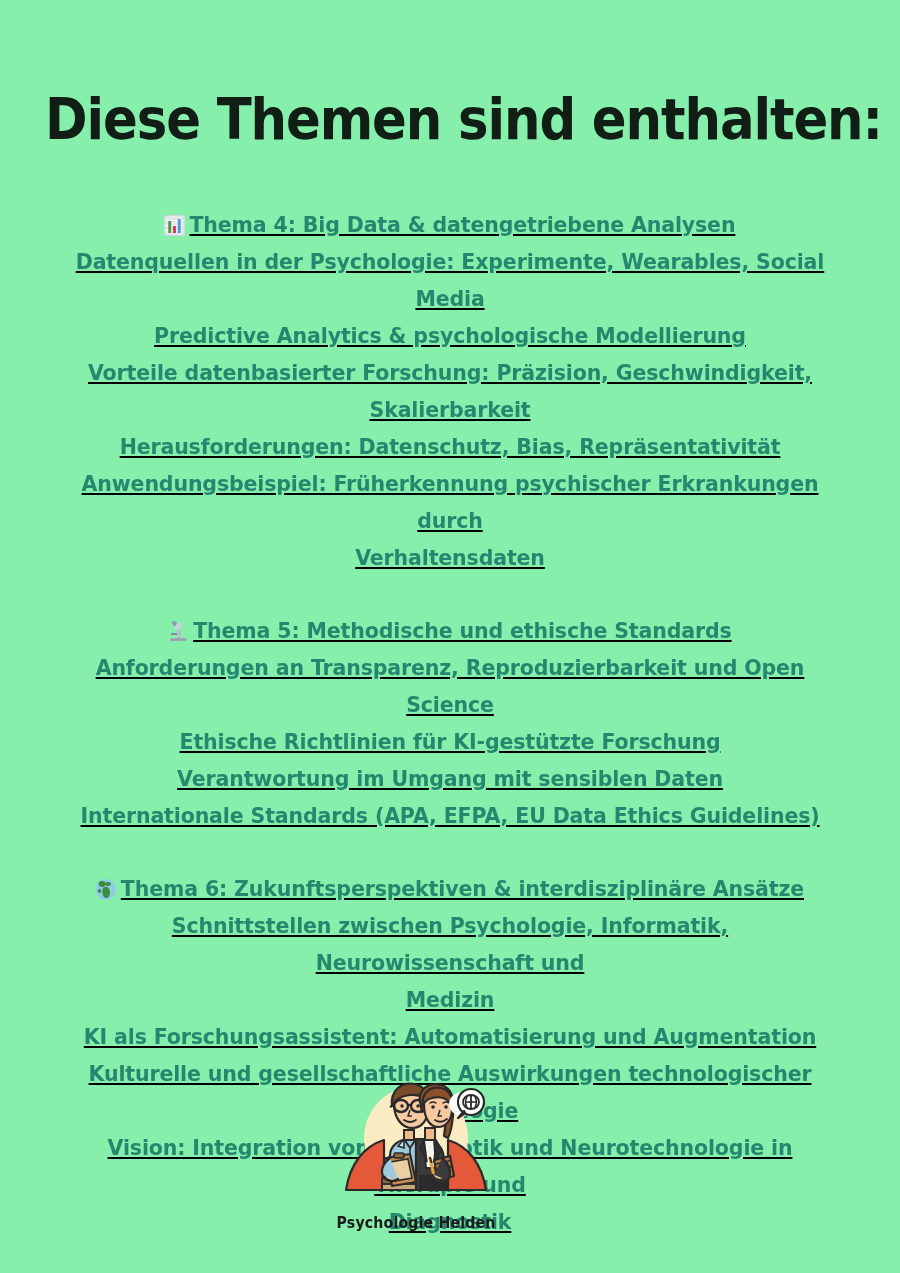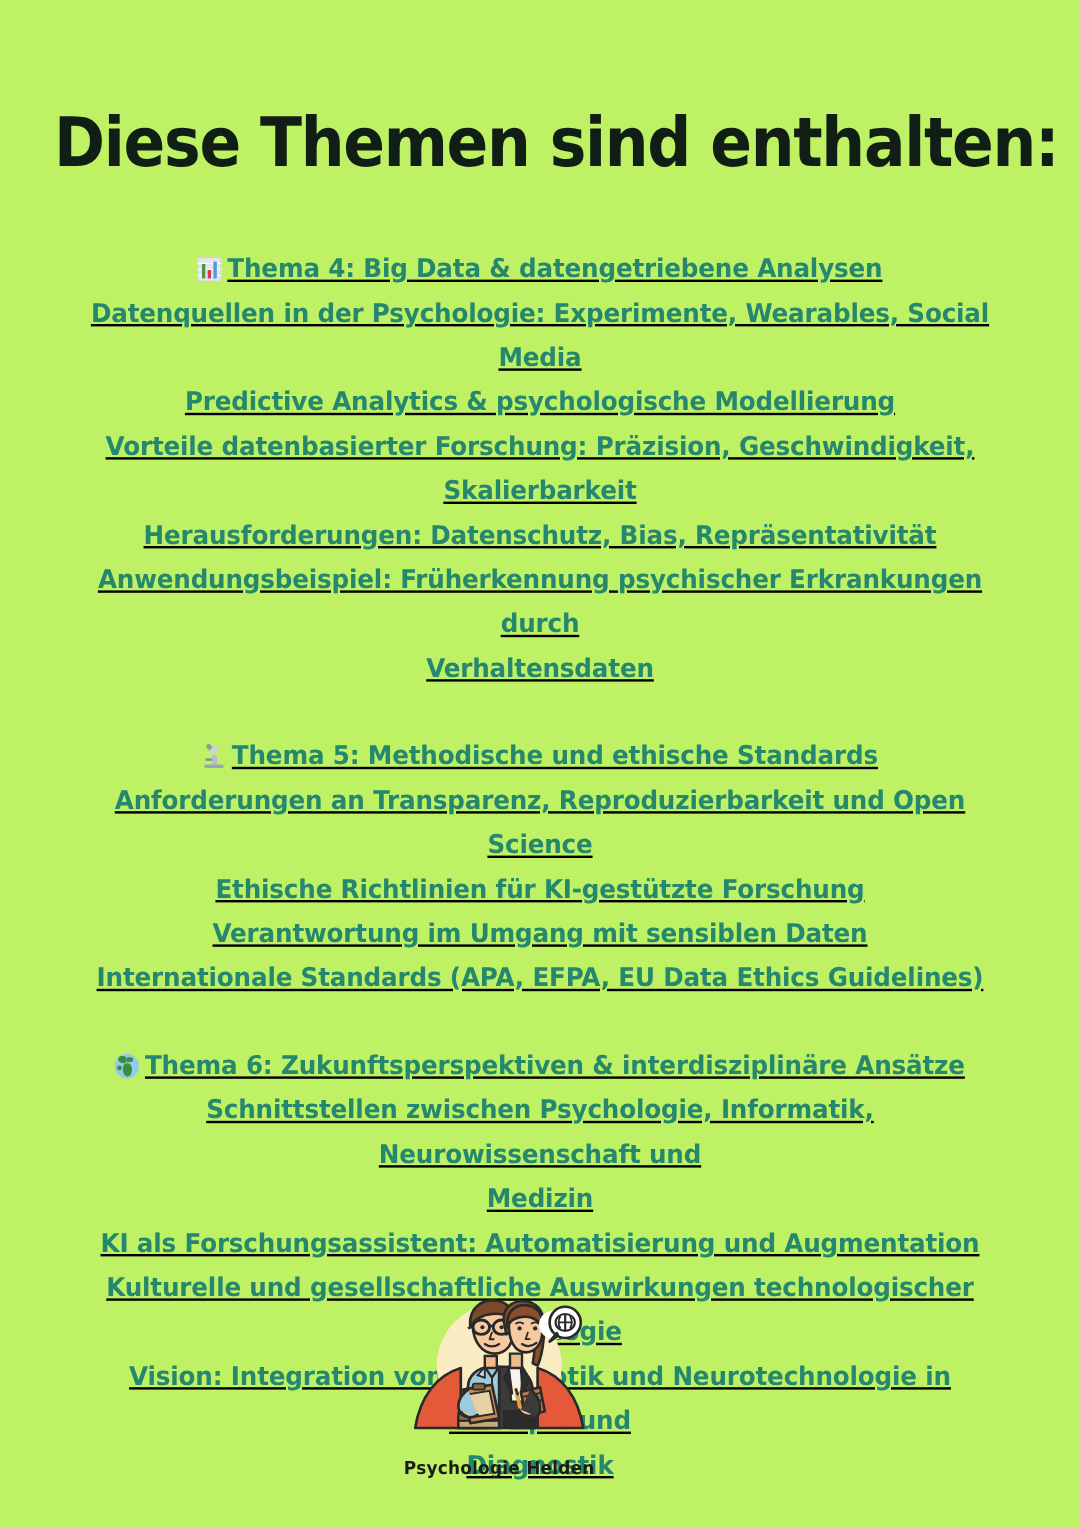--- a/index.html
+++ b/index.html
@@ -11,21 +11,21 @@
     height: 1273px;
     background: #FDE5C0;
     font-family: "DejaVu Sans", sans-serif;
     overflow: hidden;
     position: relative;
   }
   .page {
     width: 900px;
     height: 1273px;
     position: relative;
-    background: #bef264;
+    background: #86efac;
     box-sizing: border-box;
   }
   .title {
     position: absolute;
     top: 86px;
     left: 0;
     width: 900px;
     text-align: center;
     font-family: "DejaVu Sans", sans-serif;
     font-weight: bold;

